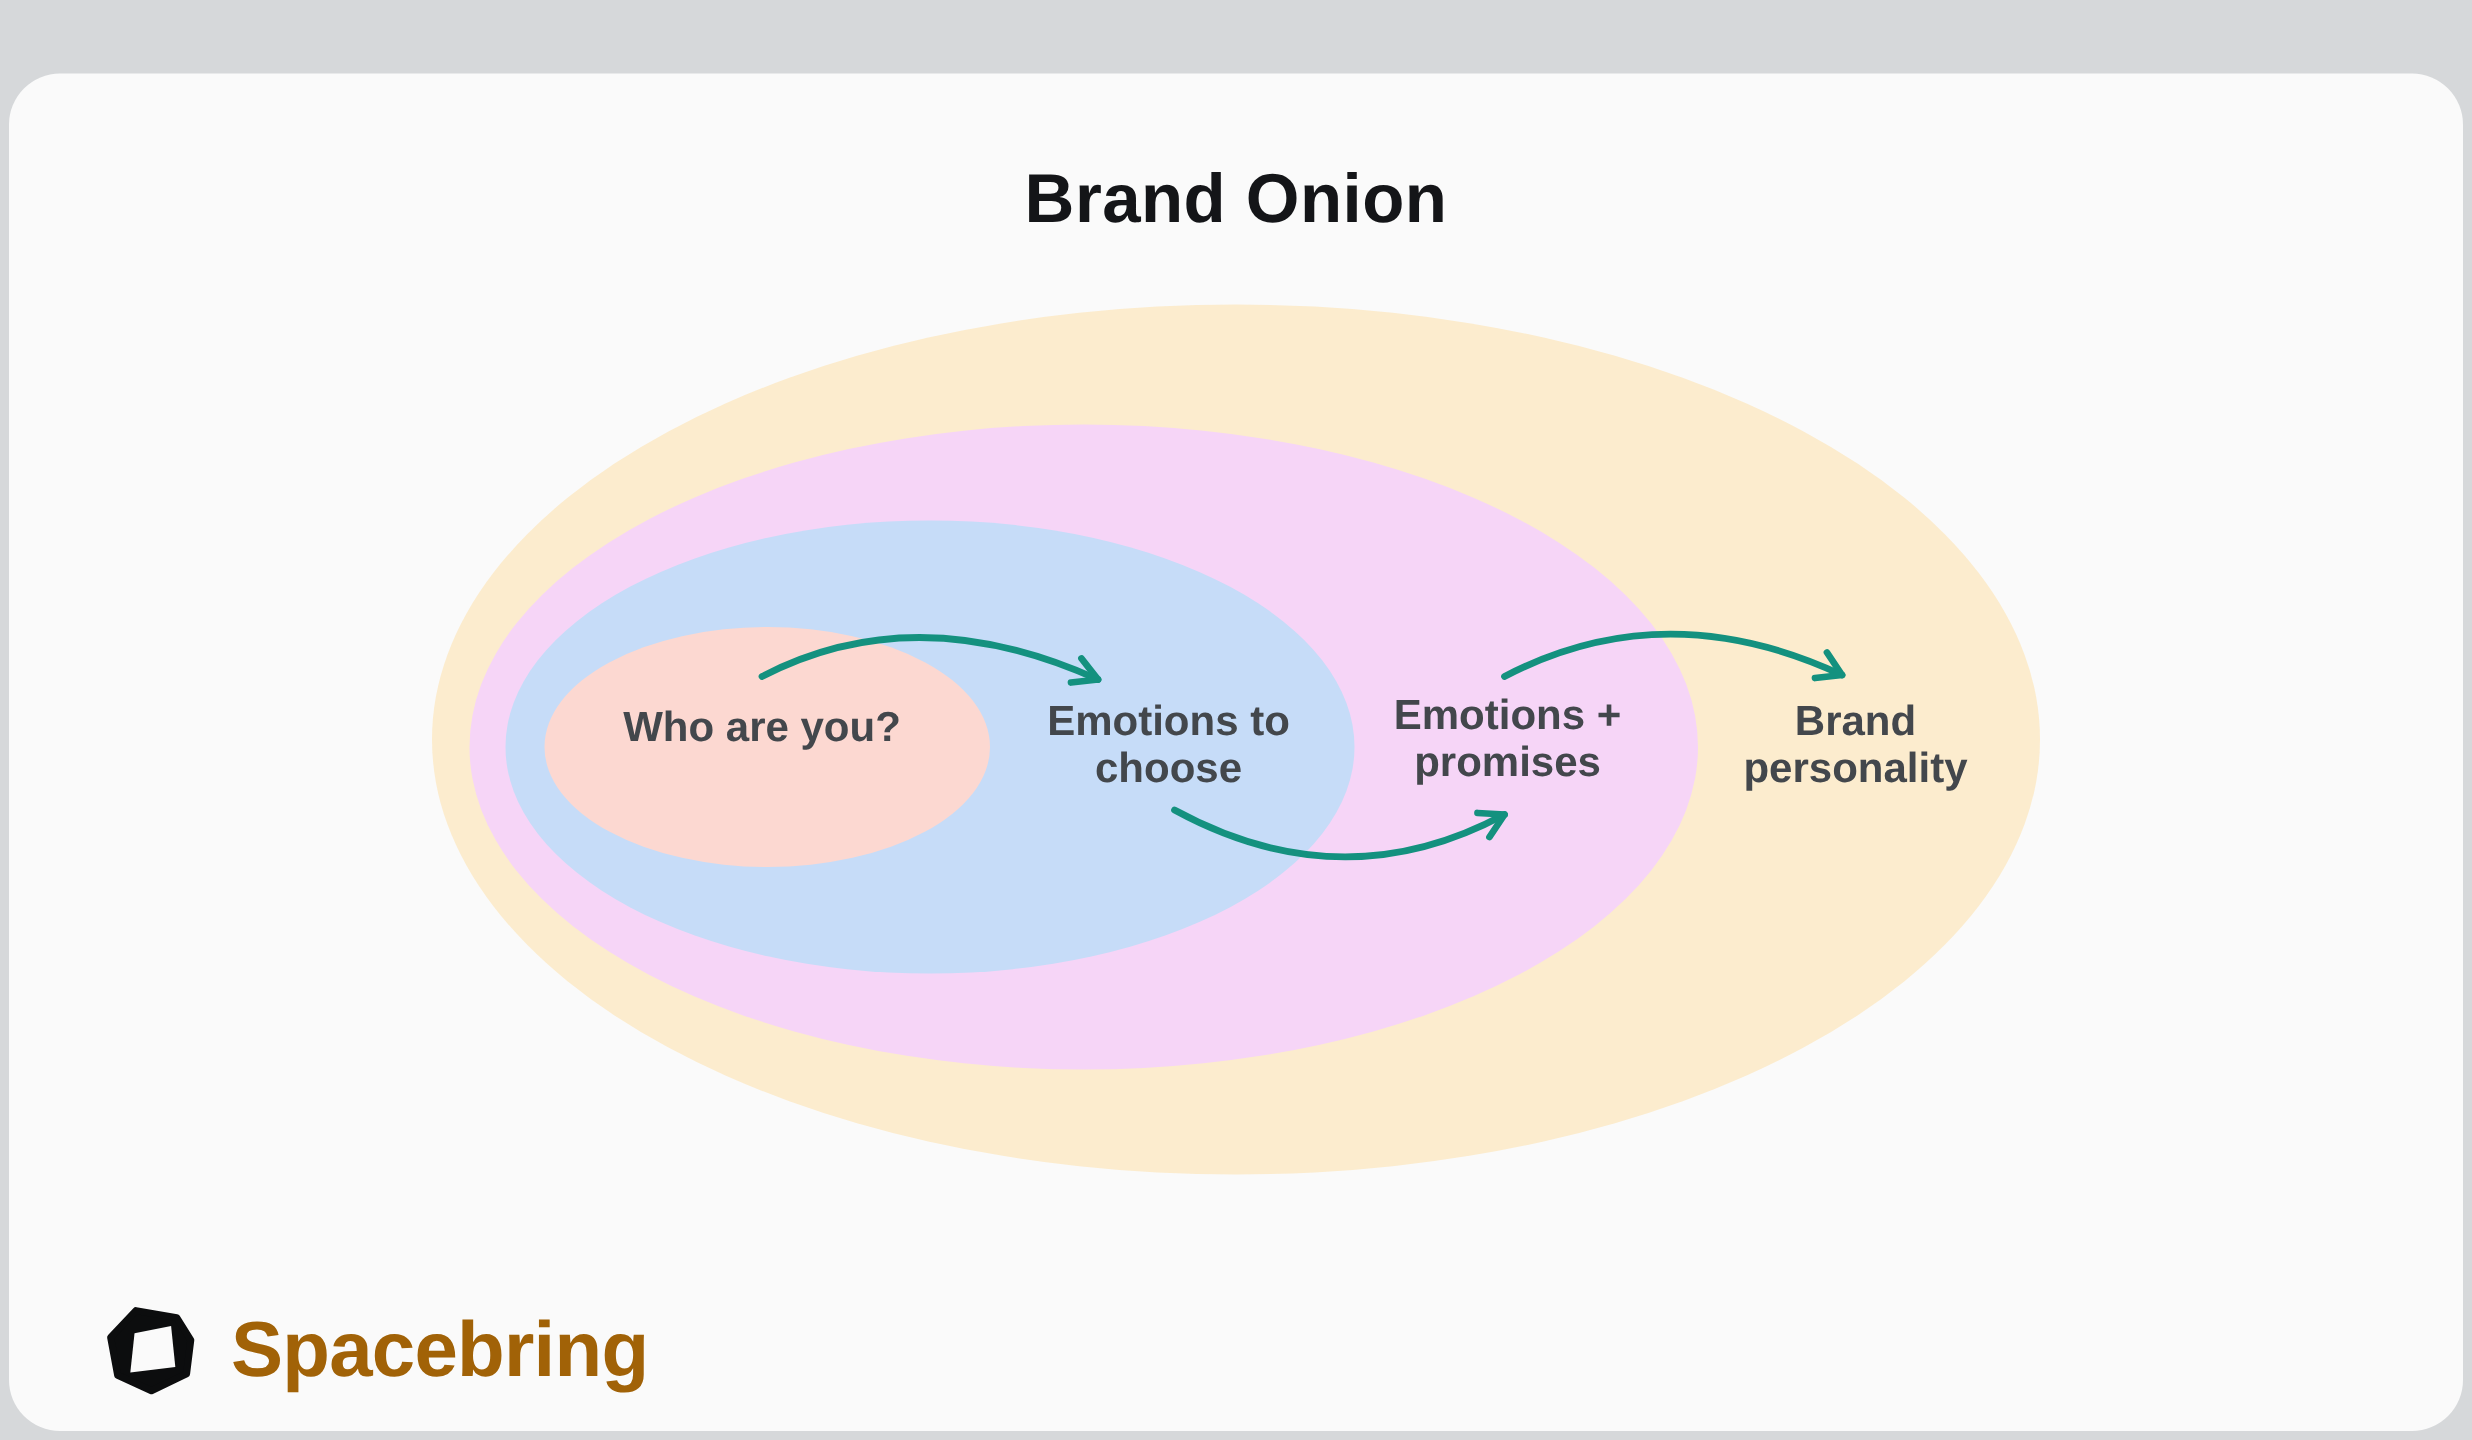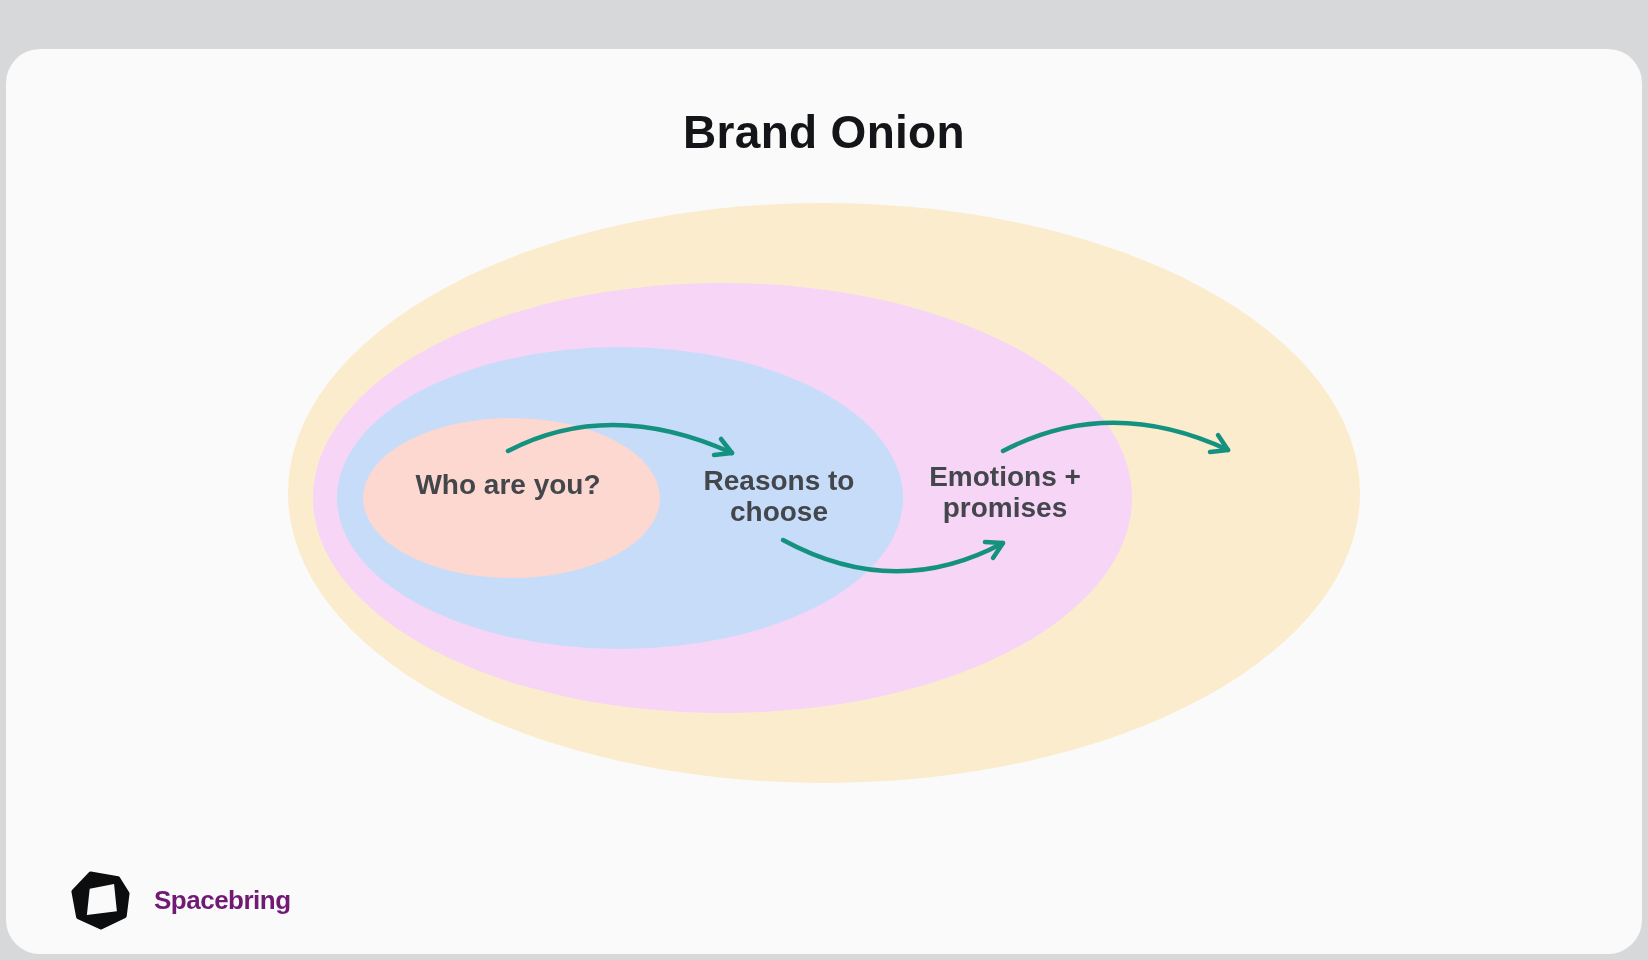--- a/index.html
+++ b/index.html
@@ -55,24 +55,24 @@
   }
   .footer-brand {
     position: absolute;
     left: 64px; top: 820px;
     display: flex;
     align-items: center;
     gap: 24px;
   }
   .footer-brand .logo-icon { width: 60px; height: 62px; display: block; }
   .footer-brand .brand-name {
-    font-size: 26px;
+    font-size: 52px;
     font-weight: 800;
     letter-spacing: -0.5px;
-    color: #701a75;
+    color: #a16207;
   }
 </style>
 </head>
 <body>
 
 <div class="card" style="background-color: rgb(250, 250, 250);">
 
   <h1 class="page-title">Brand Onion</h1>
 
   <div class="ellipse cream" style="background-color: rgb(252, 236, 206);"></div>
@@ -91,24 +91,26 @@
         <path d="M 997 494 L 987 509 M 997 494 L 979 493"></path>
       </g>
       <g>
         <path d="M 997 402 Q 1104 346 1222 401"></path>
         <path d="M 1222 401 L 1204 403 M 1222 401 L 1212 386"></path>
       </g>
     </g>
   </svg>
 
   <div class="layer-label label-who">Who are you?</div>
-  <div class="layer-label label-reasons">Reasons to
+  <div class="layer-label label-reasons">Emotions to
 choose</div>
   <div class="layer-label label-emotions">Emotions +
 promises</div>
+  <div class="layer-label label-brand">Brand
+personality</div>
 
   <div class="footer-brand">
     <svg class="logo-icon" viewBox="0 0 64 64">
       <polygon points="22,4 51,9 61,25 58,49 33,61 9,50 4,23" fill="#0C0D0E" stroke="#0C0D0E" stroke-width="5" stroke-linejoin="round"></polygon>
       <polygon points="21,20 47,15 50,44 18,48" fill="#FAFAFA"></polygon>
     </svg>
     <span class="brand-name">Spacebring</span>
   </div>
 
 </div>

